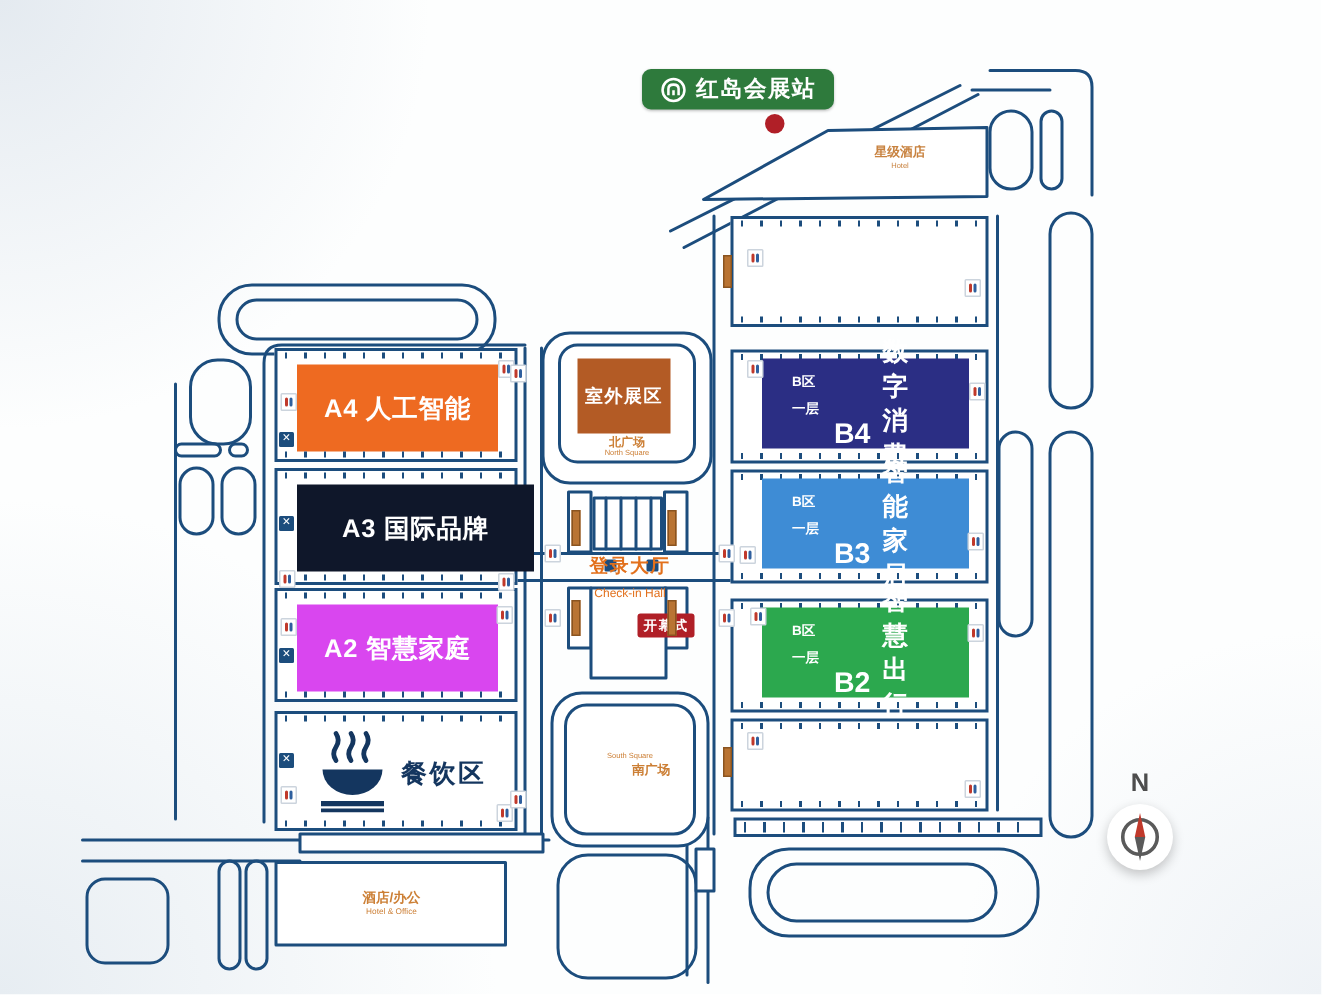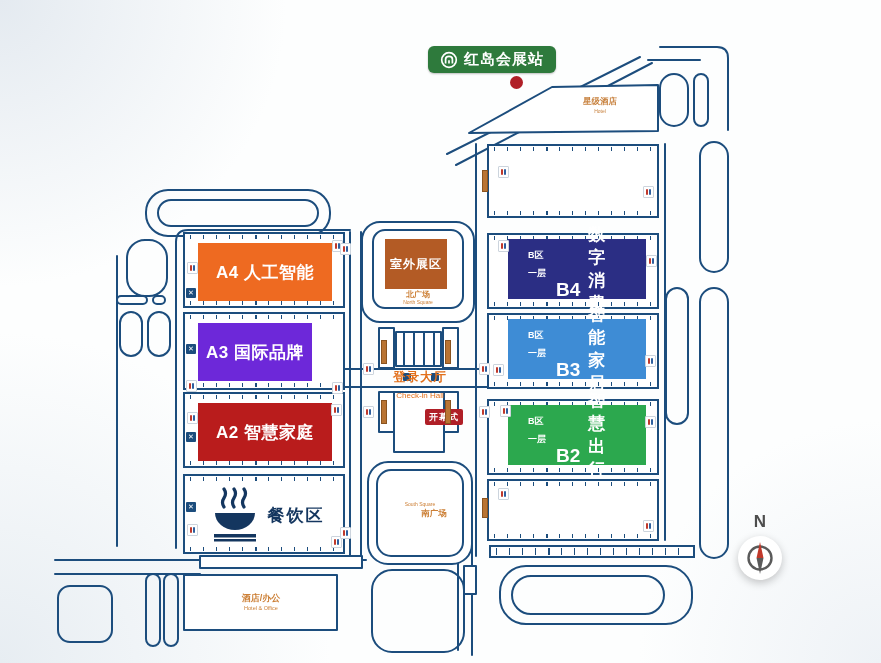--- a/index.html
+++ b/index.html
@@ -137,24 +137,24 @@
       <div class="b-name">智慧出行</div>
     </div>
   </div>
   <div class="hall" style="left:487px;top:479px;width:172px;height:62px;"></div>
   <div class="hall" style="left:489px;top:545px;width:206px;height:13px;"></div>
 
   <div class="hall" style="left:183px;top:232px;width:162px;height:76px;">
     <div class="block a-block" style="left: 13px; top: 9px; width: 134px; height: 58px; background: rgb(238, 106, 33);">A4 人工智能</div>
   </div>
   <div class="hall" style="left:183px;top:312px;width:162px;height:78px;">
-    <div class="block a-block" style="left: 13px; top: 9px; width: 114px; height: 58px; background: #6d28d9;">A3 国际品牌</div>
+    <div class="block a-block" style="left: 13px; top: 9px; width: 158px; height: 58px; background: #0f172a;">A3 国际品牌</div>
   </div>
   <div class="hall" style="left:183px;top:392px;width:162px;height:76px;">
-    <div class="block a-block" style="left: 13px; top: 9px; width: 134px; height: 58px; background: #b91c1c;">A2 智慧家庭</div>
+    <div class="block a-block" style="left: 13px; top: 9px; width: 134px; height: 58px; background: #d946ef;">A2 智慧家庭</div>
   </div>
   <div class="hall" style="left:183px;top:474px;width:162px;height:80px;">
     <div class="dining-wrap">
       <svg width="42" height="56" viewBox="0 0 42 56">
         <g stroke="#14365f" stroke-width="3.2" fill="none" stroke-linecap="round">
           <path d="M10,20 q-3,-4.5 0,-9 q3,-4.5 0,-9"></path>
           <path d="M20,20 q-3,-4.5 0,-9 q3,-4.5 0,-9"></path>
           <path d="M30,20 q-3,-4.5 0,-9 q3,-4.5 0,-9"></path>
         </g>
         <path d="M1,26 a20,17 0 0 0 40,0 z" fill="#14365f"></path>

